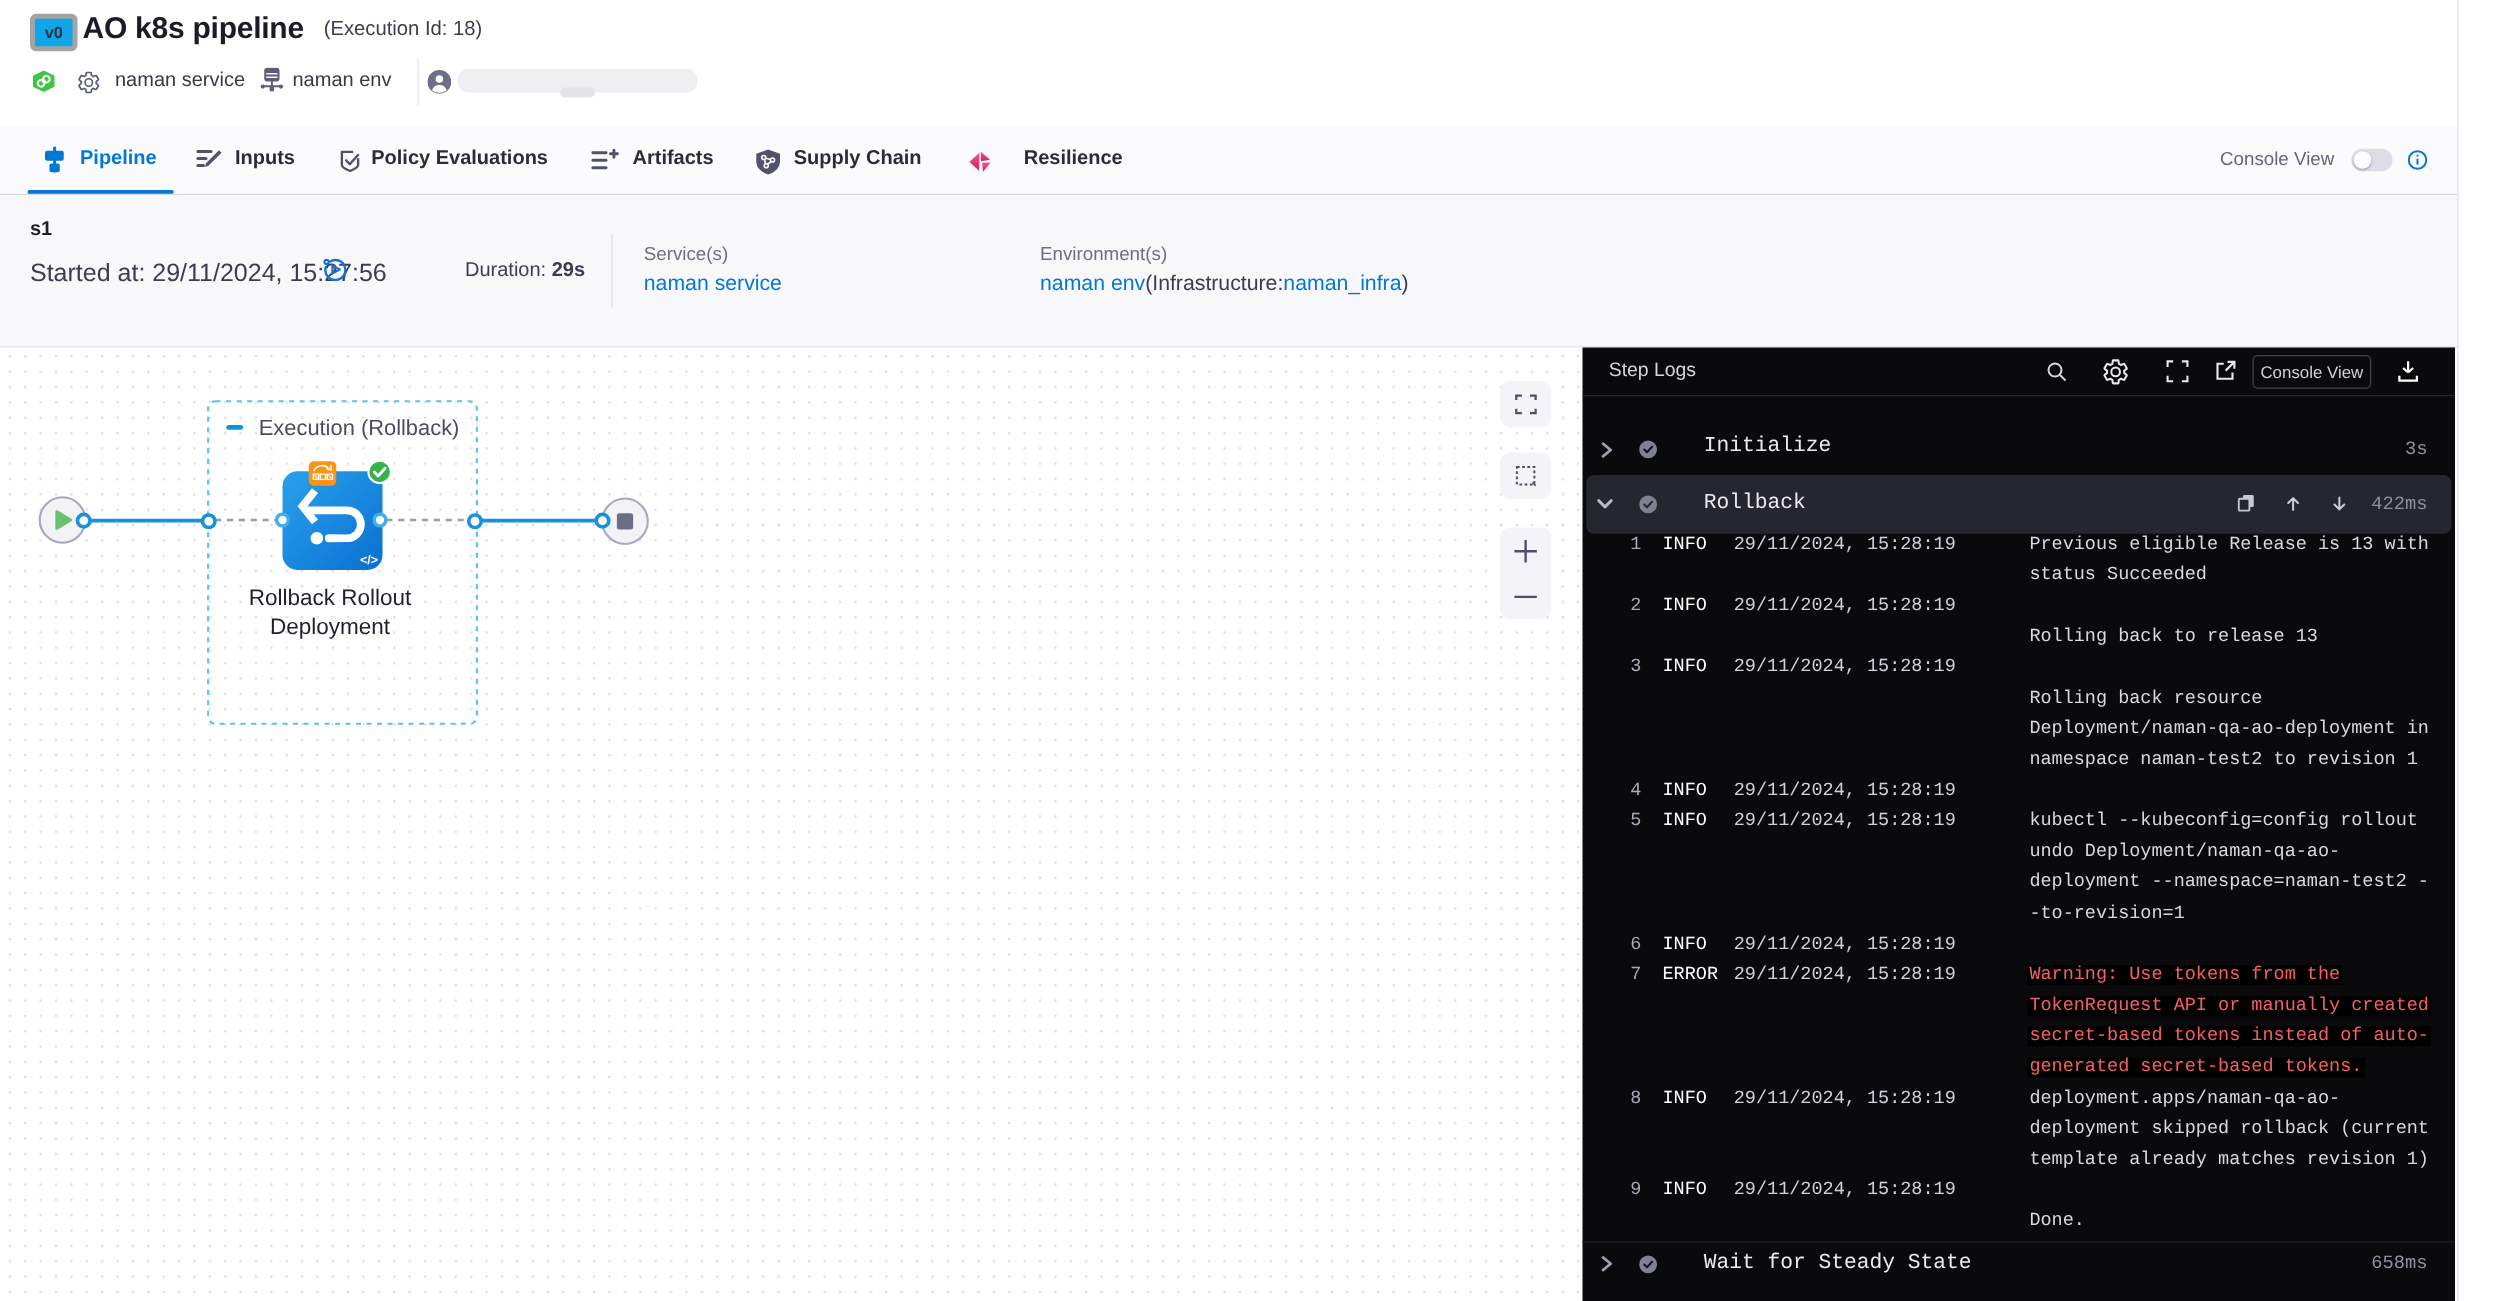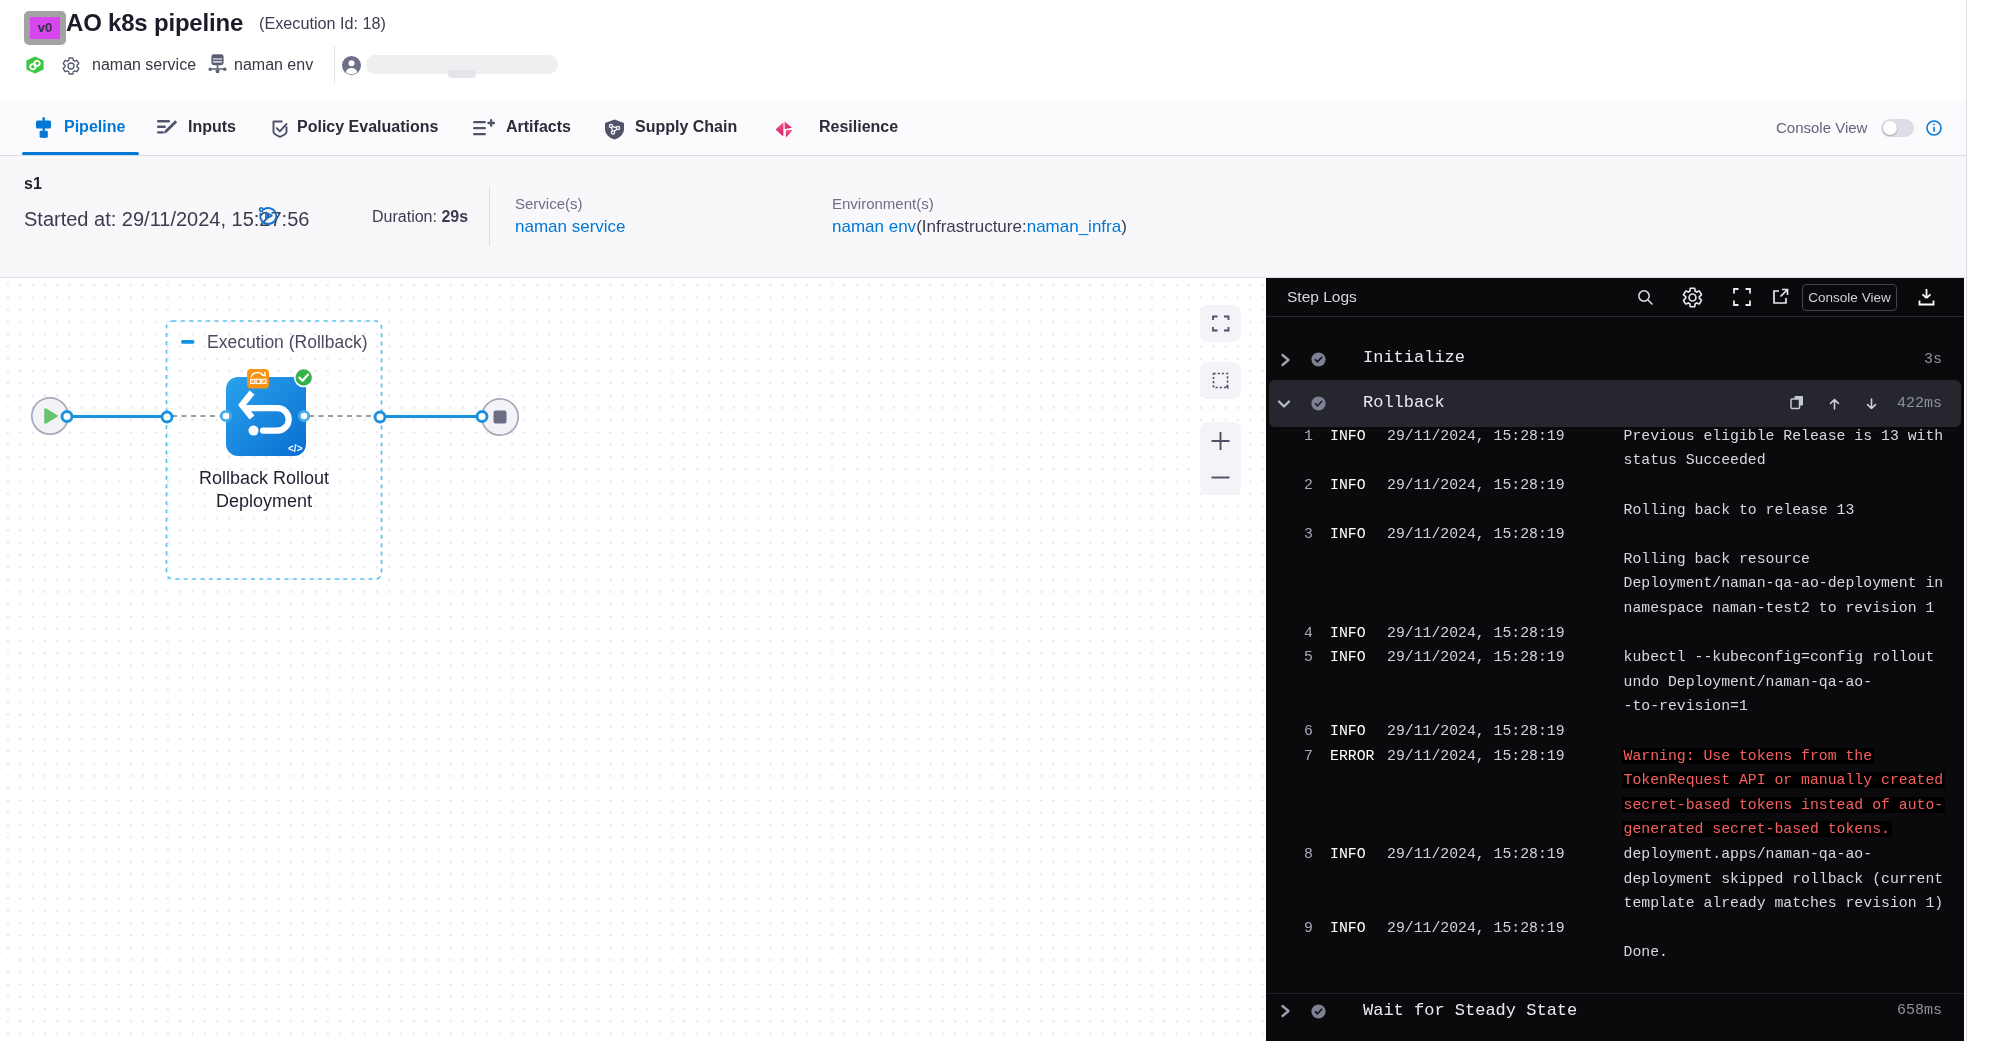--- a/index.html
+++ b/index.html
@@ -1,21 +1,21 @@
 <!DOCTYPE html>
 <html><head>
 <meta charset="utf-8">
 <style>
   html,body{margin:0;padding:0;width:2000px;height:1041px;overflow:hidden;background:#fff;}
   body{font-family:"Liberation Sans",sans-serif;}
   .abs{position:absolute;}
   #app{position:relative;width:2000px;height:1041px;background:#fff;}
   
   #hdr{left:0;top:0;width:2000px;height:100px;background:#fff;border-bottom:1px solid #ebebf0;}
-  #v0{left:24px;top:11px;width:30px;height:22px;border:6px solid #a3a3a3;border-radius:5px;background:#d946ef;
+  #v0{left:24px;top:11px;width:30px;height:22px;border:4px solid #a3a3a3;border-radius:5px;background:#0ea5e9;
       font-size:13px;font-weight:bold;color:#2f3040;text-align:center;line-height:22px;}
   #title{left:66px;top:9px;font-size:24px;font-weight:bold;color:#1b1b29;letter-spacing:-0.2px;}
   #execid{left:259px;top:14px;font-size:16.2px;color:#3c3d51;}
   .meta{top:56px;font-size:16px;color:#383946;}
   #mdiv{left:334px;top:46px;width:1px;height:38px;background:#e2e2ec;}
   #blur1{left:366px;top:55px;width:192px;height:19px;border-radius:9px;background:#efeff2;}
   #blur2{left:448px;top:70px;width:28px;height:8px;border-radius:4px;background:#e4e4e9;}
   
   #tabbar{left:0;top:100px;width:1966px;height:55px;background:#fbfbfd;border-bottom:1px solid #d8d9e3;}
   .tab{top:118px;font-size:16px;font-weight:bold;color:#2b2b3a;}
@@ -311,20 +311,21 @@
       <div class="ll"><span class="msg">status Succeeded</span></div>
       <div class="ll"><span class="ln">2</span><span class="lv">INFO</span><span class="ts">29/11/2024, 15:28:19</span></div>
       <div class="ll"><span class="msg">Rolling back to release 13</span></div>
       <div class="ll"><span class="ln">3</span><span class="lv">INFO</span><span class="ts">29/11/2024, 15:28:19</span></div>
       <div class="ll"><span class="msg">Rolling back resource</span></div>
       <div class="ll"><span class="msg">Deployment/naman-qa-ao-deployment in</span></div>
       <div class="ll"><span class="msg">namespace naman-test2 to revision 1</span></div>
       <div class="ll"><span class="ln">4</span><span class="lv">INFO</span><span class="ts">29/11/2024, 15:28:19</span></div>
       <div class="ll"><span class="ln">5</span><span class="lv">INFO</span><span class="ts">29/11/2024, 15:28:19</span><span class="msg">kubectl --kubeconfig=config rollout</span></div>
       <div class="ll"><span class="msg">undo Deployment/naman-qa-ao-</span></div>
+      <div class="ll"><span class="msg">deployment --namespace=naman-test2 -</span></div>
       <div class="ll"><span class="msg">-to-revision=1</span></div>
       <div class="ll"><span class="ln">6</span><span class="lv">INFO</span><span class="ts">29/11/2024, 15:28:19</span></div>
       <div class="ll"><span class="ln">7</span><span class="lv">ERROR</span><span class="ts">29/11/2024, 15:28:19</span><span class="msg"><span class="red">Warning: Use tokens from the</span></span></div>
       <div class="ll"><span class="msg"><span class="red">TokenRequest API or manually created</span></span></div>
       <div class="ll"><span class="msg"><span class="red">secret-based tokens instead of auto-</span></span></div>
       <div class="ll"><span class="msg"><span class="red">generated secret-based tokens.</span></span></div>
       <div class="ll"><span class="ln">8</span><span class="lv">INFO</span><span class="ts">29/11/2024, 15:28:19</span><span class="msg">deployment.apps/naman-qa-ao-</span></div>
       <div class="ll"><span class="msg">deployment skipped rollback (current</span></div>
       <div class="ll"><span class="msg">template already matches revision 1)</span></div>
       <div class="ll"><span class="ln">9</span><span class="lv">INFO</span><span class="ts">29/11/2024, 15:28:19</span></div>

